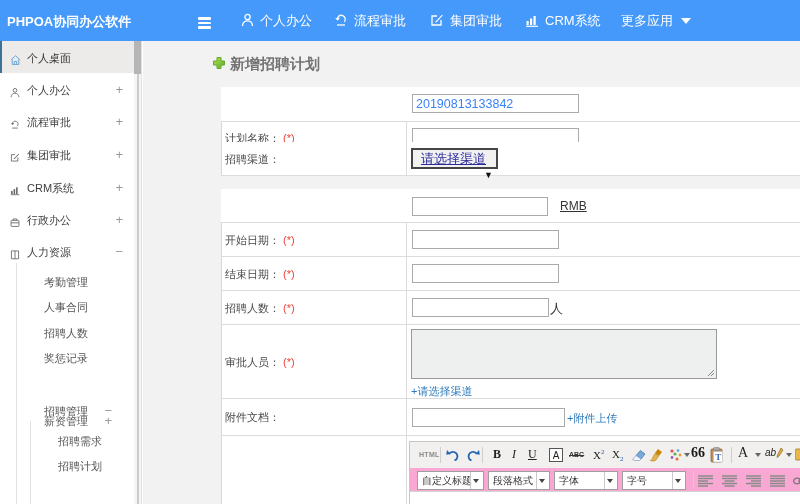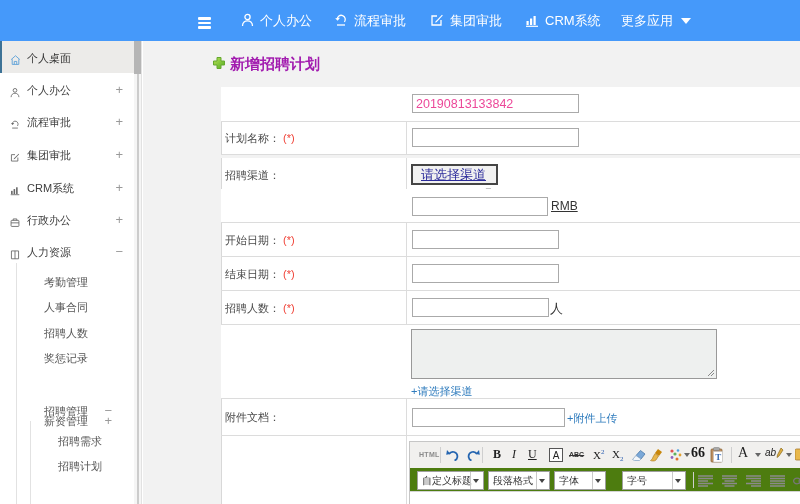--- a/index.html
+++ b/index.html
@@ -24,45 +24,46 @@
 .active-row { position:absolute; left:0; top:0px; width:134px; height:32px; background:#ecebe9; border-left:2px solid #3d7296; }
 .sub { font-size:11px; color:#555; }
 .guide1 { position:absolute; left:16px; top:222px; width:1px; height:241px; background:#e2e2e2; }
 .guide2 { position:absolute; left:30px; top:380px; width:1px; height:83px; background:#e2e2e2; }
 #sb-scroll { position:absolute; left:134px; top:41px; width:8px; height:463px; background:#f5f5f5; border-right:1px solid #e2e2e2; }
 #sb-line { position:absolute; left:137px; top:41px; width:2px; height:463px; background:#cccccc; }
 #sb-thumb { position:absolute; left:134px; top:41px; width:7px; height:33px; background:#b5b5b5; }
 
 
 #content { position:absolute; left:143px; top:41px; width:657px; height:463px; background:#f2f2f2; }
-#title { position:absolute; left:230px; top:55px; font-size:15px; font-weight:bold; color:#a21caf; }
+#title { position:absolute; left:230px; top:55px; font-size:15px; font-weight:bold; color:#737373; }
 .plus { position:absolute; left:212px; top:56px; }
 .frow { position:absolute; left:221px; width:579px; border-bottom:1px solid #dcdcdc; background:#fff; }
 .frow .lab { position:absolute; left:0; top:0; bottom:0; width:186px; border-left:1px solid #d8d8d8; border-right:1px solid #dcdcdc; font-size:11px; color:#4a4a4a; }
 .lab span.t { position:absolute; left:3px; top:50%; margin-top:-7px; }
 .req { color:#f04338; }
 .frow .val { position:absolute; left:187px; right:0; top:0; bottom:0; }
-input.ti { position:absolute; left:4px; height:19px; border:1px solid #aaa; background:#fff; font-size:12.5px; color:#ec4899; padding:0 3px; font-family:"Liberation Sans",sans-serif; }
+input.ti { position:absolute; left:4px; height:19px; border:1px solid #aaa; background:#fff; font-size:12.5px; color:#3b82f6; padding:0 3px; font-family:"Liberation Sans",sans-serif; }
 .unit { position:absolute; font-size:12px; color:#333; }
 .bluelink { color:#2e7bbd; font-size:11px; text-decoration:none; }
 
 
 .eb { position:absolute; display:inline-block; }
 .ser { font-family:"Liberation Serif",serif; font-size:12px; color:#222; }
 .ei { position:absolute; }
 .esep { position:absolute; top:5px; width:1px; height:16px; background:#cfcfcf; }
 .ecaret { position:absolute; width:0; height:0; border-left:3px solid transparent; border-right:3px solid transparent; border-top:4px solid #666; }
 .edrop { position:absolute; top:3px; height:19px; background:#fff; border:1px solid #9f9f9f; font-size:10px; color:#333; line-height:17px; padding-left:4px; }
 .edrop:after { content:""; position:absolute; right:4px; top:7px; width:0; height:0; border-left:3.5px solid transparent; border-right:3.5px solid transparent; border-top:4.5px solid #444; }
 .edrop:before { content:""; position:absolute; right:12px; top:0; width:1px; height:17px; background:#c9c9c9; }
 </style>
 </head>
 <body>
 
 <div id="topbar">
+  <div id="logo">PHPOA协同办公软件</div>
   <div class="burger">
       <div></div>
       <div></div>
       <div></div>
     </div>
   <div class="tmenu" style="left:241px;">
     <svg width="13" height="14" viewBox="0 0 13 14">
         <circle cx="6.5" cy="4" r="2.6" fill="none" stroke="#fff" stroke-width="1.3"></circle>
         <path d="M1.5 13 C1.5 9.5 4 7.8 6.5 7.8 C9 7.8 11.5 9.5 11.5 13" fill="none" stroke="#fff" stroke-width="1.3"></path>
       </svg>个人办公
@@ -207,32 +208,32 @@
     </div>
 </div>
 <div class="frow" style="top:122px; height:33px;padding-left:20px;">
   <div class="lab">
       <span class="t">计划名称： <span class="req">(*)</span></span>
     </div>
   <div class="val">
       <input class="ti" style="top: 6px; width: 167px;">
     </div>
 </div>
-<div class="frow" style="top:158px; height:34px;">
+<div class="frow" style="top:142px; height:34px;">
   <div class="lab">
       <span class="t">招聘渠道：</span>
     </div>
   <div class="val">
       <div style="position:absolute; left:3px; top:6px; width:87px; height:21px; border:2px solid #454545; background:#f1f1f1; font-size:13px; color:#2b2b9a; line-height:17px; padding-left:8px; text-decoration:underline;">请选择渠道<span style="float:right; margin-right:3px; color:#111; font-size:9px; line-height:17px;">▼</span></div>
     </div>
 </div>
 <div class="frow" style="top:189px; height:34px;">
   <div class="val">
       <input class="ti" style="top: 8px; width: 136px;">
-      <span class="unit" style="left:143px; top:10px;text-decoration:underline;">RMB</span>
+      <span class="unit" style="left:152px; top:10px;text-decoration:underline;">RMB</span>
     </div>
 </div>
 <div class="frow" style="top:223px; height:34px;">
   <div class="lab">
       <span class="t">开始日期： <span class="req">(*)</span></span>
     </div>
   <div class="val">
       <input class="ti" style="top: 7px; width: 147px;">
     </div>
 </div>
@@ -247,20 +248,23 @@
 <div class="frow" style="top:291px; height:34px;">
   <div class="lab">
       <span class="t">招聘人数： <span class="req">(*)</span></span>
     </div>
   <div class="val">
       <input class="ti" style="top: 7px; width: 137px;">
       <span class="unit" style="left:142px; top:9px; font-size:13px;">人</span>
     </div>
 </div>
 <div class="frow" style="top:325px; height:74px;">
+  <div class="lab">
+      <span class="t">审批人员： <span class="req">(*)</span></span>
+    </div>
   <div class="val">
     <div style="position:absolute; left:3px; top:4px; width:306px; height:50px; border:1px solid #999; background:#eef0ef;"></div>
     <svg style="position:absolute; left:299px; top:44px;" width="8" height="8" viewBox="0 0 8 8">
         <path d="M7 1 L1 7 M7 4 L4 7" stroke="#888" stroke-width="1" fill="none"></path>
       </svg>
     <a class="bluelink" style="position:absolute; left:3px; top:59px;">+请选择渠道</a>
   </div>
 </div>
 <div class="frow" style="top:399px; height:37px;">
   <div class="lab">
@@ -326,24 +330,24 @@
     <span class="ecaret" style="left:345px; top:11px;"></span>
     <span class="eb" style="left:355px; top:5px; font-size:10px; font-style:italic; color:#222;">ab</span>
     <svg class="ei" style="left:366px; top:5px;" width="8" height="12" viewBox="0 0 8 12">
         <path d="M5 1 L7 3 L3 9 L1 10.5 L1.5 8 Z" fill="#e0b040" stroke="#8a6a20" stroke-width="0.7"></path>
       </svg>
     <span class="ecaret" style="left:376px; top:11px;"></span>
     <svg class="ei" style="left:385px; top:6px;" width="10" height="13" viewBox="0 0 10 13">
         <rect x="0" y="1" width="9" height="11" rx="1.5" fill="#e8b84c" stroke="#a8782c" stroke-width="0.8"></rect>
       </svg>
   </div>
-  <div id="tbar2" style="position:absolute; left:0; top:26px; width:391px; height:24px; background:#4d7c0f; border-bottom:1px solid #d4d4d4;">
+  <div id="tbar2" style="position:absolute; left:0; top:26px; width:391px; height:24px; background:#f9a8d4; border-bottom:1px solid #d4d4d4;">
     <span class="edrop" style="left:7px; width:67px;">自定义标题</span>
     <span class="edrop" style="left:78px; width:62px;">段落格式</span>
-    <span class="edrop" style="left:144px; width:52px;">字体</span>
+    <span class="edrop" style="left:144px; width:64px;">字体</span>
     <span class="edrop" style="left:212px; width:64px;">字号</span>
     <span class="esep" style="left:283px; top:4px;"></span>
     <svg class="ei" style="left:288px; top:7px;" width="16" height="12" viewBox="0 0 16 12">
         <path d="M0 1 H15 M0 3.5 H15 M0 6 H10 M0 8.5 H15 M0 11 H10" stroke="#8a8a8a" stroke-width="1.6"></path>
       </svg>
     <svg class="ei" style="left:312px; top:7px;" width="16" height="12" viewBox="0 0 16 12">
         <path d="M0 1 H15 M0 3.5 H15 M2.5 6 H12.5 M0 8.5 H15 M2.5 11 H12.5" stroke="#8a8a8a" stroke-width="1.6"></path>
       </svg>
     <svg class="ei" style="left:336px; top:7px;" width="16" height="12" viewBox="0 0 16 12">
         <path d="M0 1 H15 M0 3.5 H15 M5 6 H15 M0 8.5 H15 M5 11 H15" stroke="#8a8a8a" stroke-width="1.6"></path>

